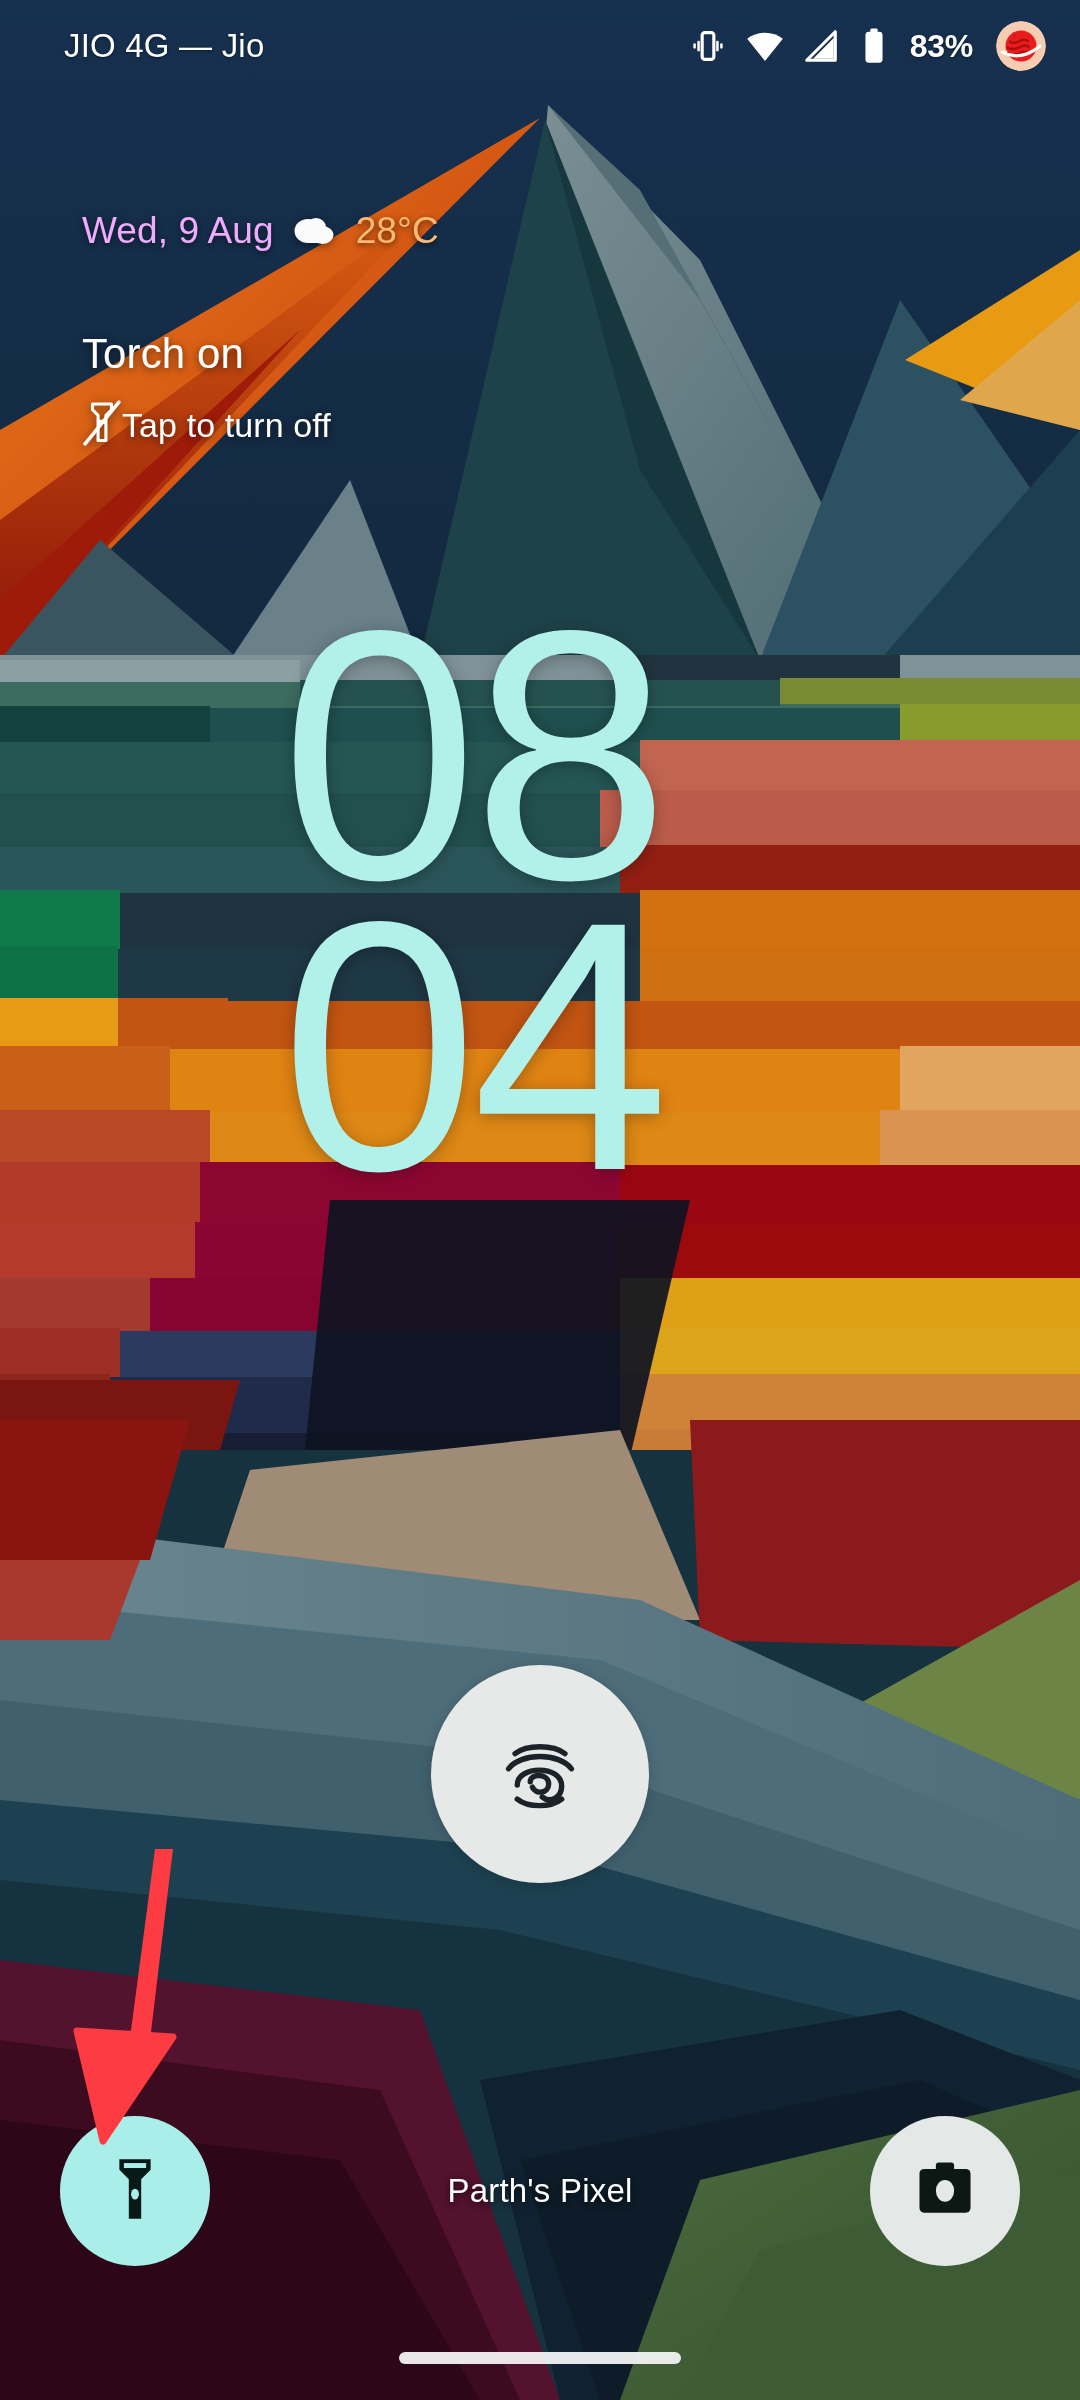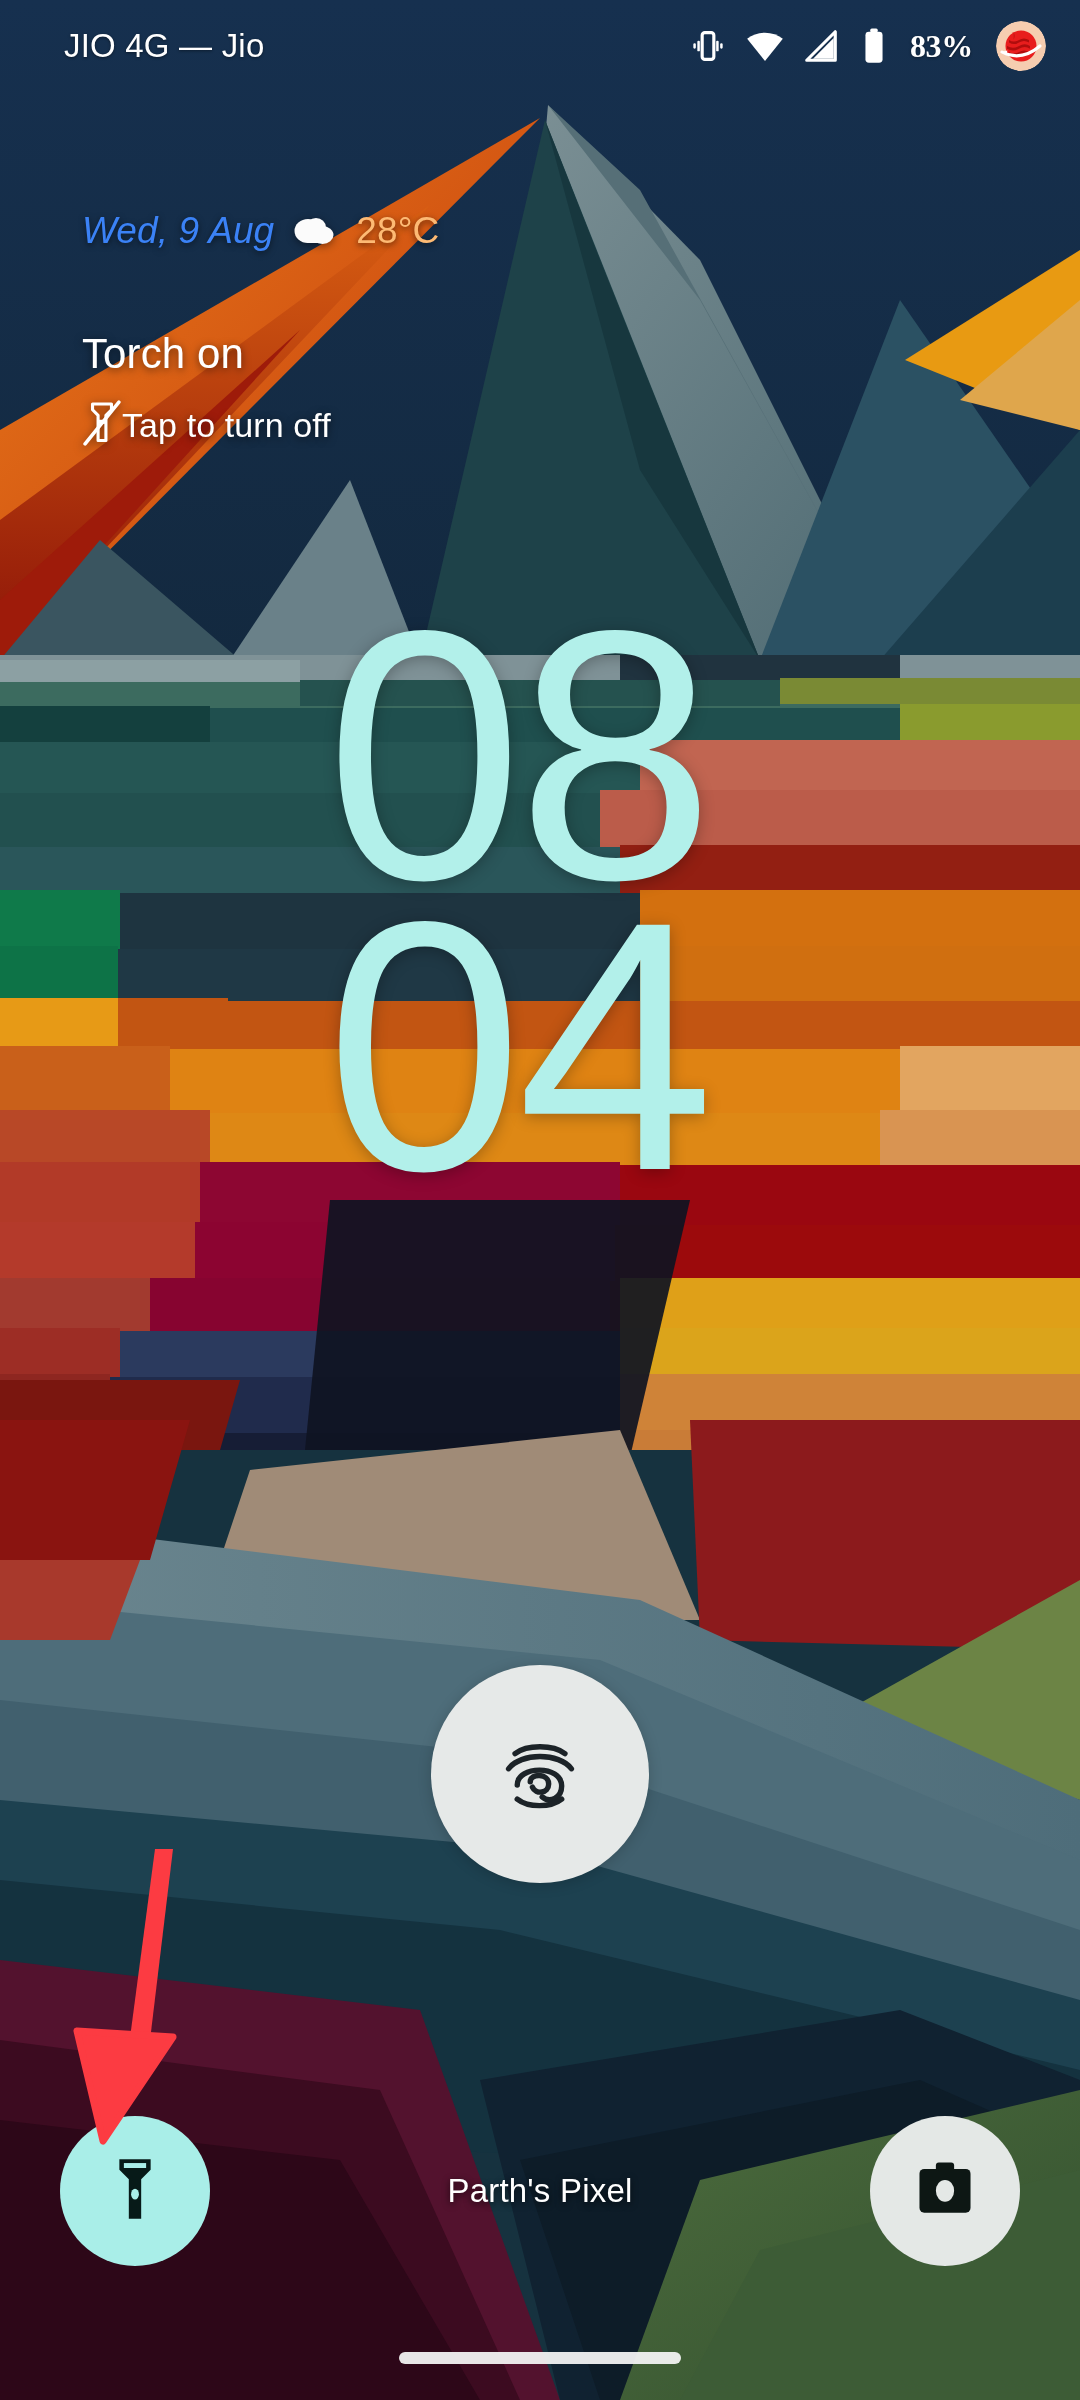--- a/index.html
+++ b/index.html
@@ -31,35 +31,33 @@
     color:#ffffff; font-size:33px; letter-spacing:.2px;
     text-shadow:0 1px 3px rgba(0,0,0,.45);
     white-space:nowrap;
   }
   .status-right { display:flex; align-items:center; gap:17px; }
   .status-right svg { display:block; }
   .batt-pct {
     color:#ffffff; font-size:32px; font-weight:bold; letter-spacing:-.3px;
     text-shadow:0 1px 3px rgba(0,0,0,.45);
     margin-left:2px;
-    font-family:Liberation Serif, serif;
   }
   .avatar { width:50px; height:50px; border-radius:50%; overflow:hidden; display:block; margin-left:6px; }
 
   
   .datewx {
     position:absolute; top:210px; left:82px;
     display:flex; align-items:center; gap:18px;
     z-index:30;
   }
   .datewx .dtxt {
-    color:#3b82f6; font-size:37px; letter-spacing:.1px;
+    color:#f0abfc; font-size:37px; letter-spacing:.1px;
     text-shadow:0 2px 6px rgba(0,0,0,.55);
     white-space:nowrap;
-    font-style:italic;
   }
   .cloud-ico { display:block; filter:drop-shadow(0 2px 4px rgba(0,0,0,.45)); }
   .temp {
     color:#fdba74; font-size:37px; letter-spacing:.1px;
     text-shadow:0 2px 6px rgba(0,0,0,.6);
     white-space:nowrap;
   }
 
   
   .torch-notif {
@@ -77,21 +75,20 @@
     text-shadow:0 2px 8px rgba(0,0,0,.6);
     white-space:nowrap;
   }
   .torchoff-ico { display:block; filter:drop-shadow(0 2px 5px rgba(0,0,0,.5)); }
 
   
   .clock {
     position:absolute; top:610px; left:0; width:944px;
     z-index:25; text-align:center;
     pointer-events:none;
-    margin-left:45px;
   }
   .clock-line {
     color:#b2f0ea;
     font-family:"Liberation Sans", sans-serif;
     font-size:355px;
     font-weight:300;
     line-height:0.82;
     letter-spacing:-6px;
     text-shadow:0 3px 16px rgba(0,0,0,.28);
     display:block;

